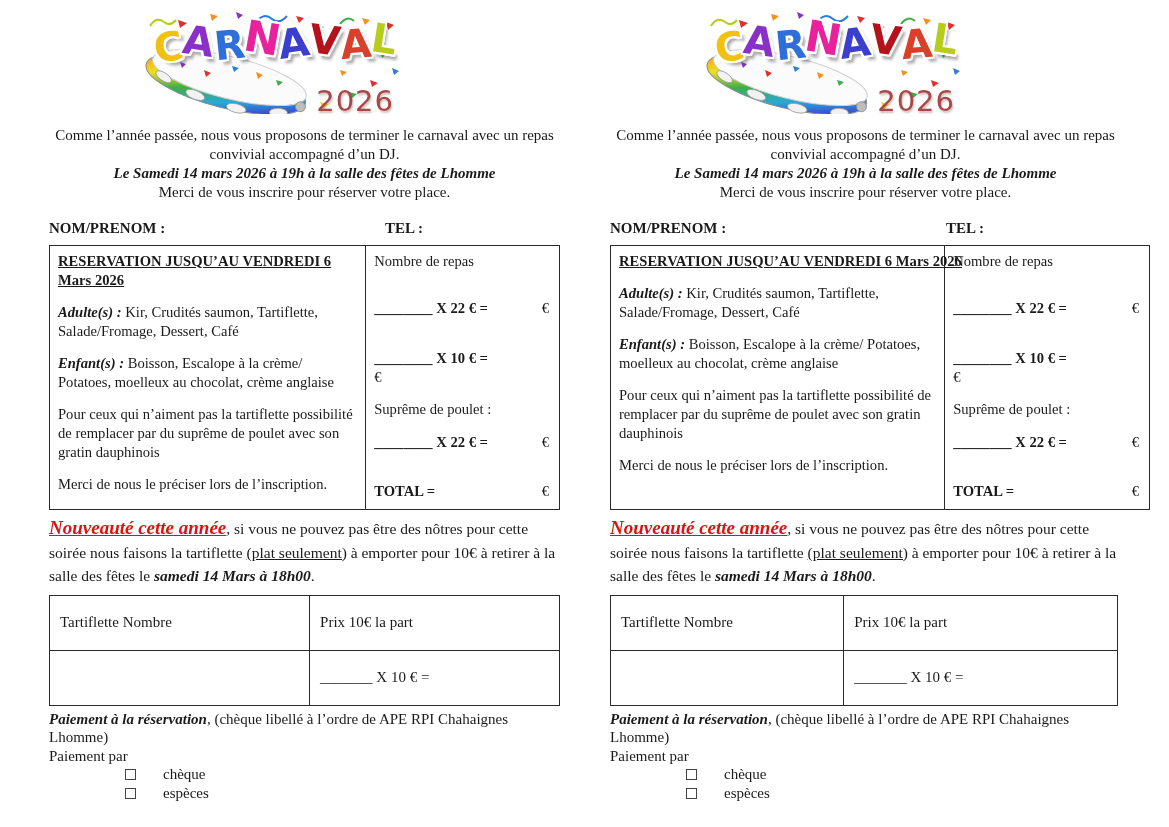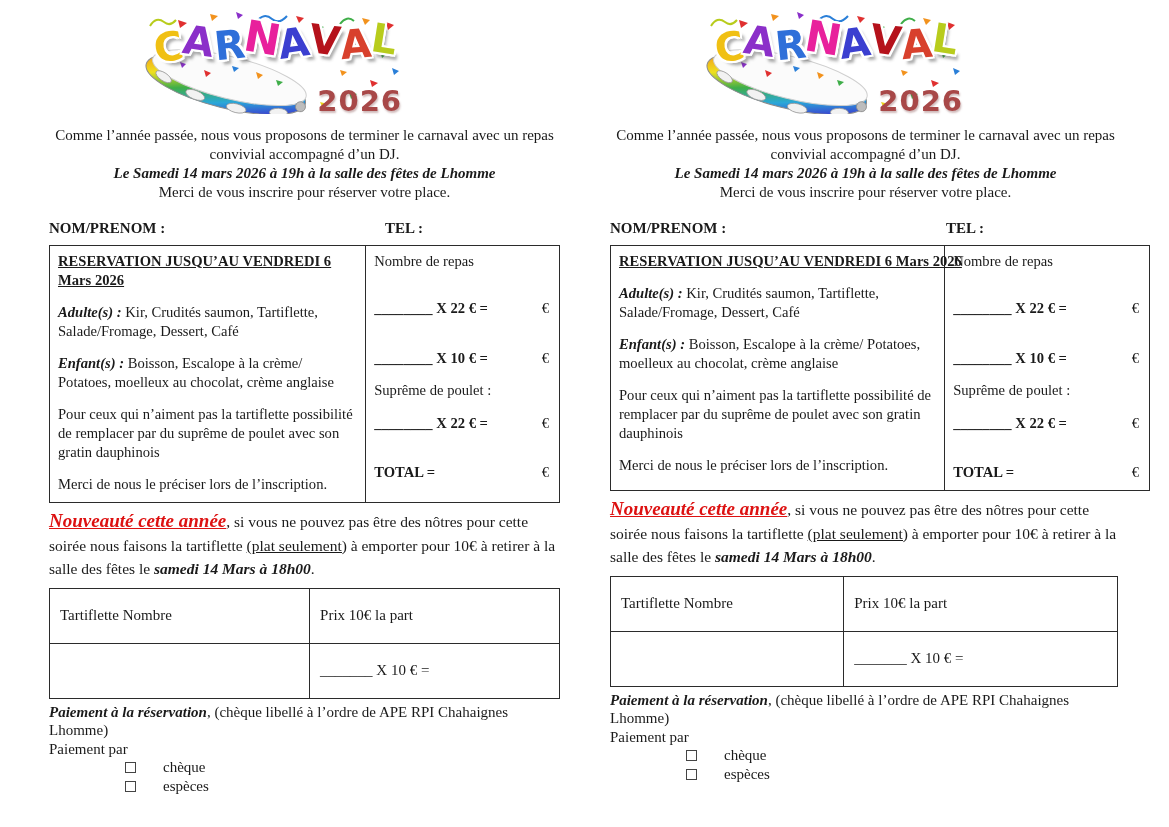--- a/index.html
+++ b/index.html
@@ -21,43 +21,43 @@
                     -2px 0 0 #fff,2px 0 0 #fff,0 -2px 0 #fff,0 2px 0 #fff,
                     4px 5px 3px rgba(70,70,70,.45); }
   .l0{ transform:rotate(-10deg) translateY(5px); }
   .l1{ transform:rotate(8deg) translateY(-1px); }
   .l2{ transform:rotate(-6deg) translateY(3px); }
   .l3{ transform:rotate(10deg) translateY(-4px) scale(1.08); }
   .l4{ transform:rotate(-8deg) translateY(1px); }
   .l5{ transform:rotate(7deg) translateY(-2px); }
   .l6{ transform:rotate(-5deg) translateY(2px); }
   .l7{ transform:rotate(9deg) translateY(-3px); }
-  .logo-year { position:absolute; right:2px; bottom:-4px;
-               font-family:"DejaVu Sans",sans-serif; font-weight:bold; font-size:29px;
+  .logo-year { position:absolute; right:10px; bottom:-4px;
+               font-family:"DejaVu Sans",sans-serif; font-weight:normal; font-size:29px;
                letter-spacing:1px; text-shadow:1px 2px 2px rgba(120,60,60,.35); }
 
   
   .intro { margin-top:12px; font-size:15px; line-height:19px;text-align:center; }
   .fields-row { display:flex; margin-top:18px; font-weight:bold; font-size:15px; }
   .fields-row .name-label { width:336px; }
 
   
   .res-table { width:511px; border-collapse:collapse; margin-top:8px; table-layout:fixed; }
   .flyer-right .res-table { width:540px; }
   .res-table td { border:1px solid #2b2b2b; vertical-align:top; padding:6px 8px 8px; font-size:14.6px; line-height:19px; }
   .res-table td.cell-menu { width:62%;margin-top:7px; }
   .res-header { font-weight:bold; text-decoration:underline; margin-bottom:13px; }
   .flyer-right .res-header { white-space:nowrap; }
   .menu-block { margin-bottom:13px; }
   .menu-note { margin-bottom:13px; }
   .nb-header { font-weight:normal; }
   .price-line { display:flex; justify-content:space-between; font-weight:bold; }
   .price-line .pl-euro { font-weight:normal; padding-right:2px; }
   .m-adult { margin-top:28px; }
-  .m-child { margin-top:31px; }
+  .m-child { margin-top:31px;flex-direction:column; }
   .supreme-label { margin-top:13px; font-weight:normal; }
   .m-supreme { margin-top:14px; }
   .m-total { margin-top:30px; }
 
   
   .nouveaute { margin-top:6px; font-size:15.5px; line-height:23.5px; }
   .nv-head { font-weight:bold; font-style:italic; text-decoration:underline; font-size:19px; }
   .u { text-decoration:underline; }
 
   

